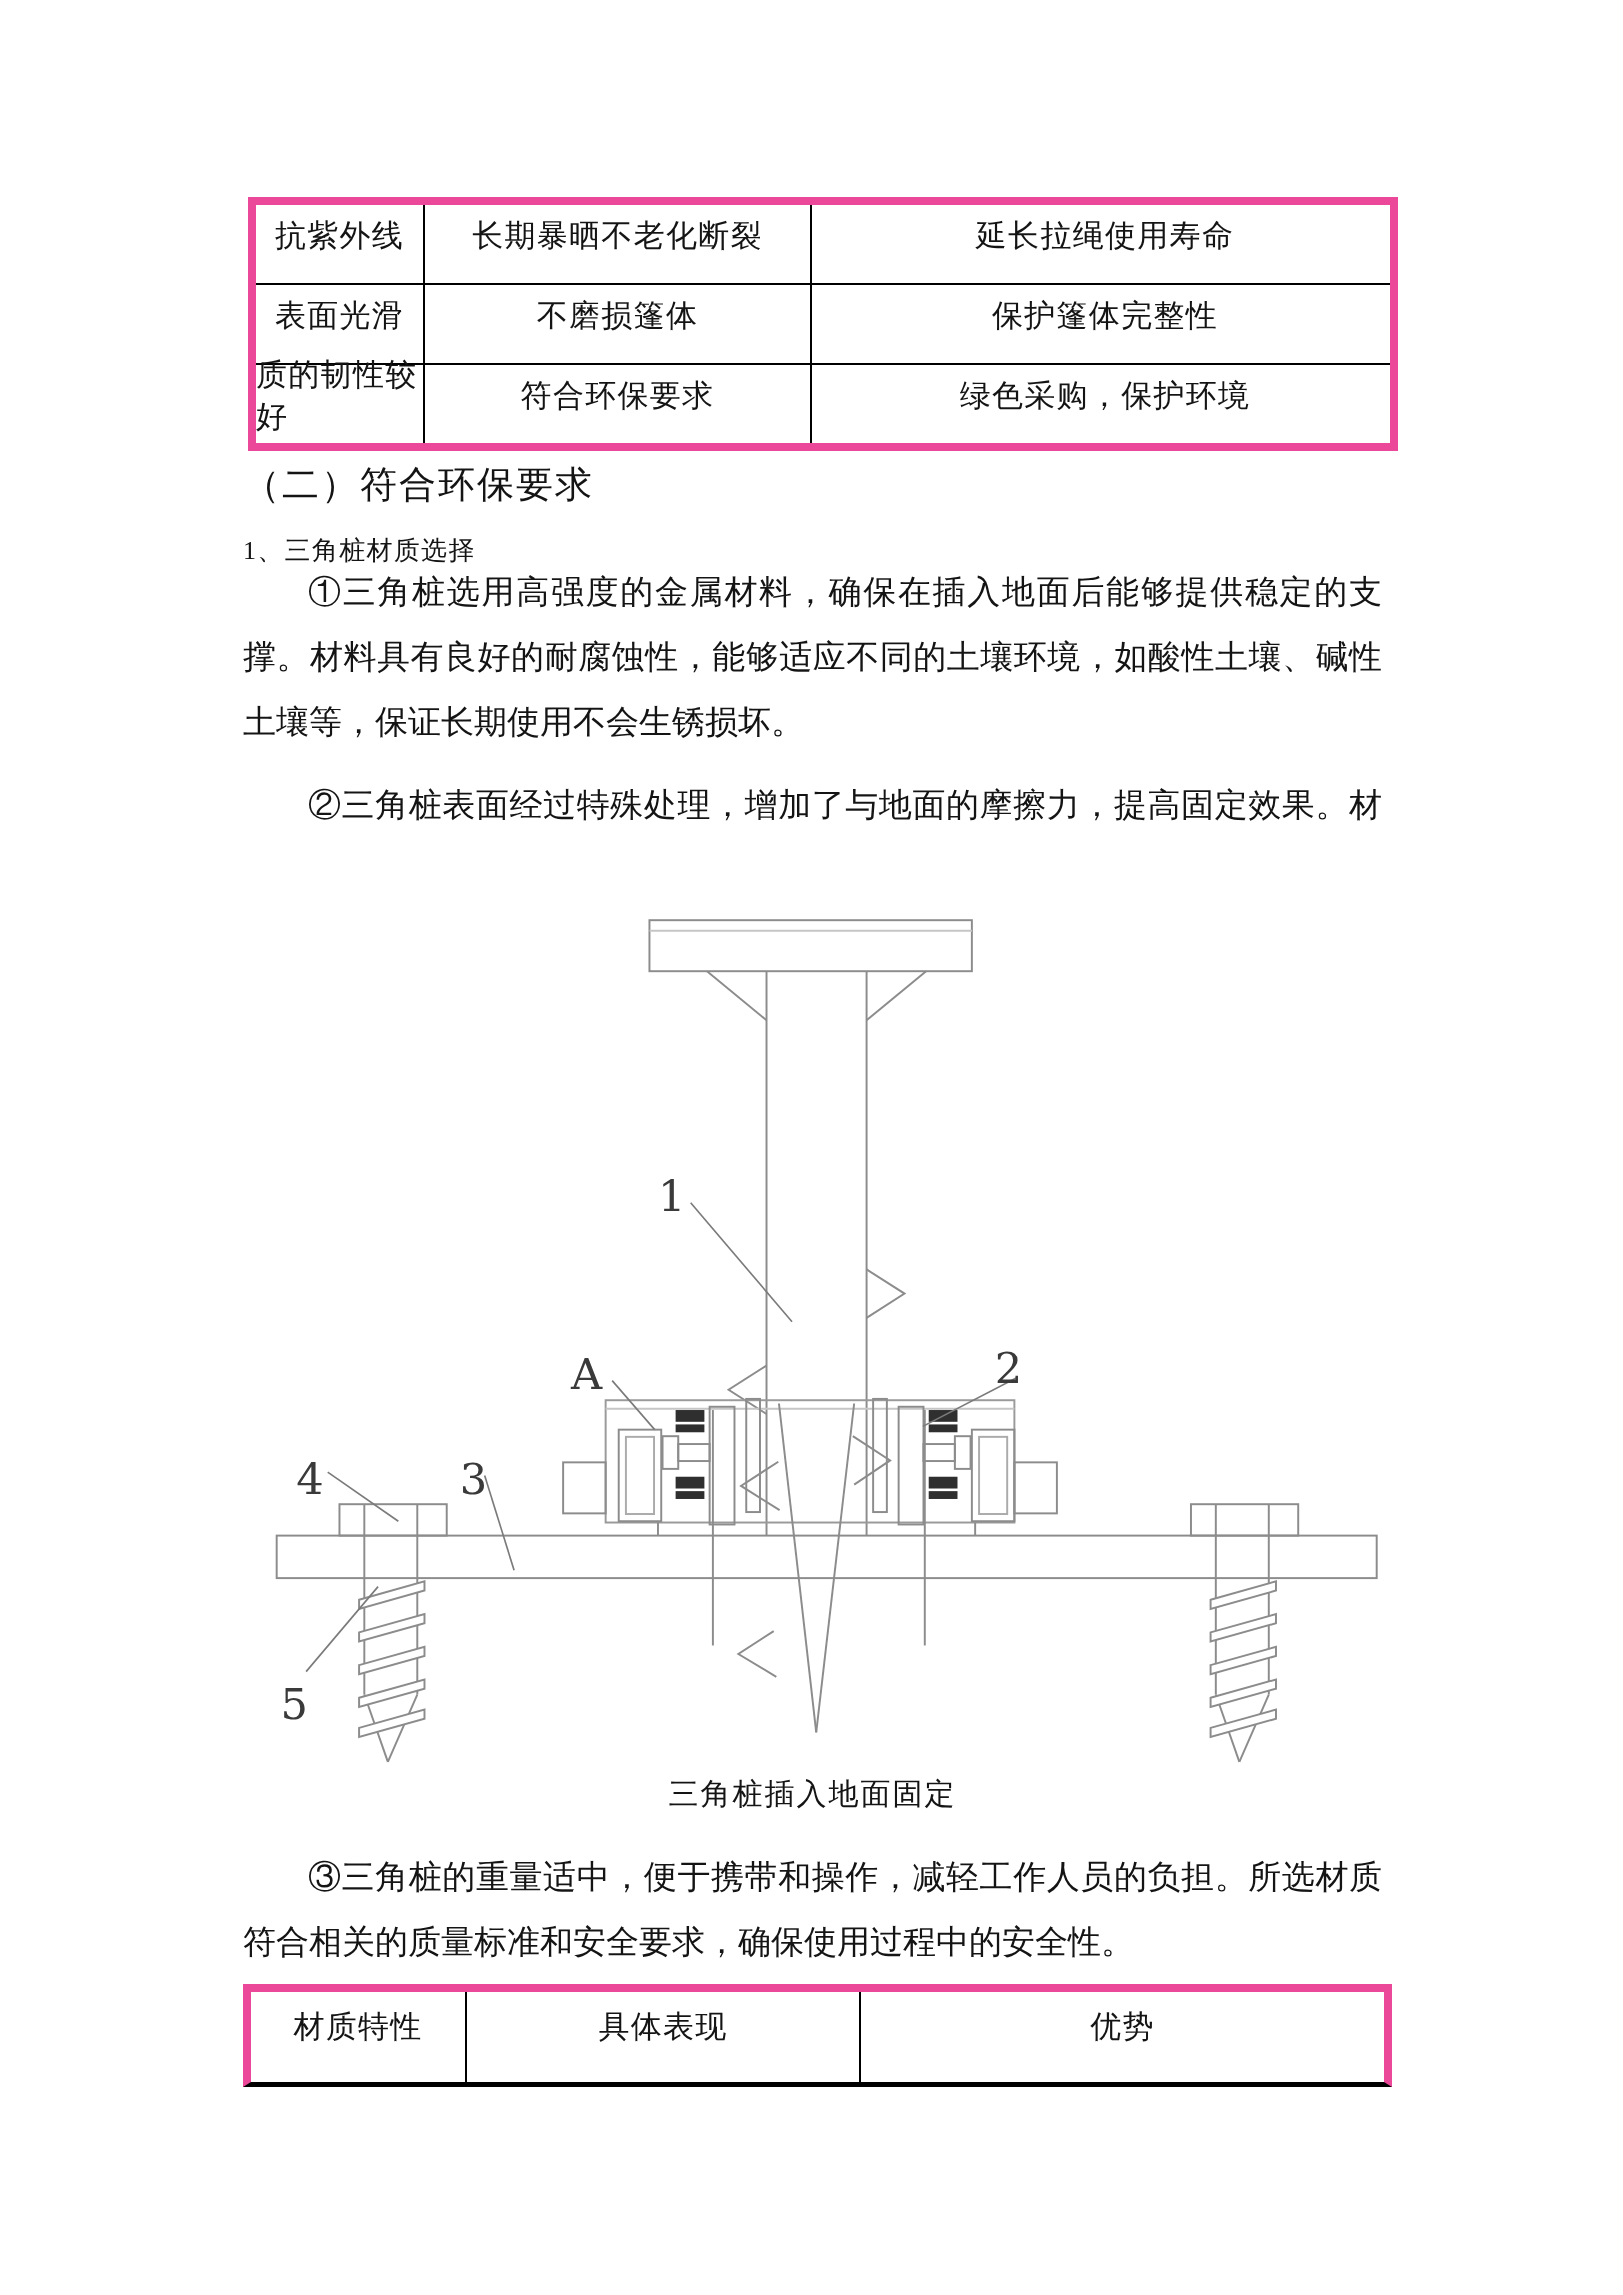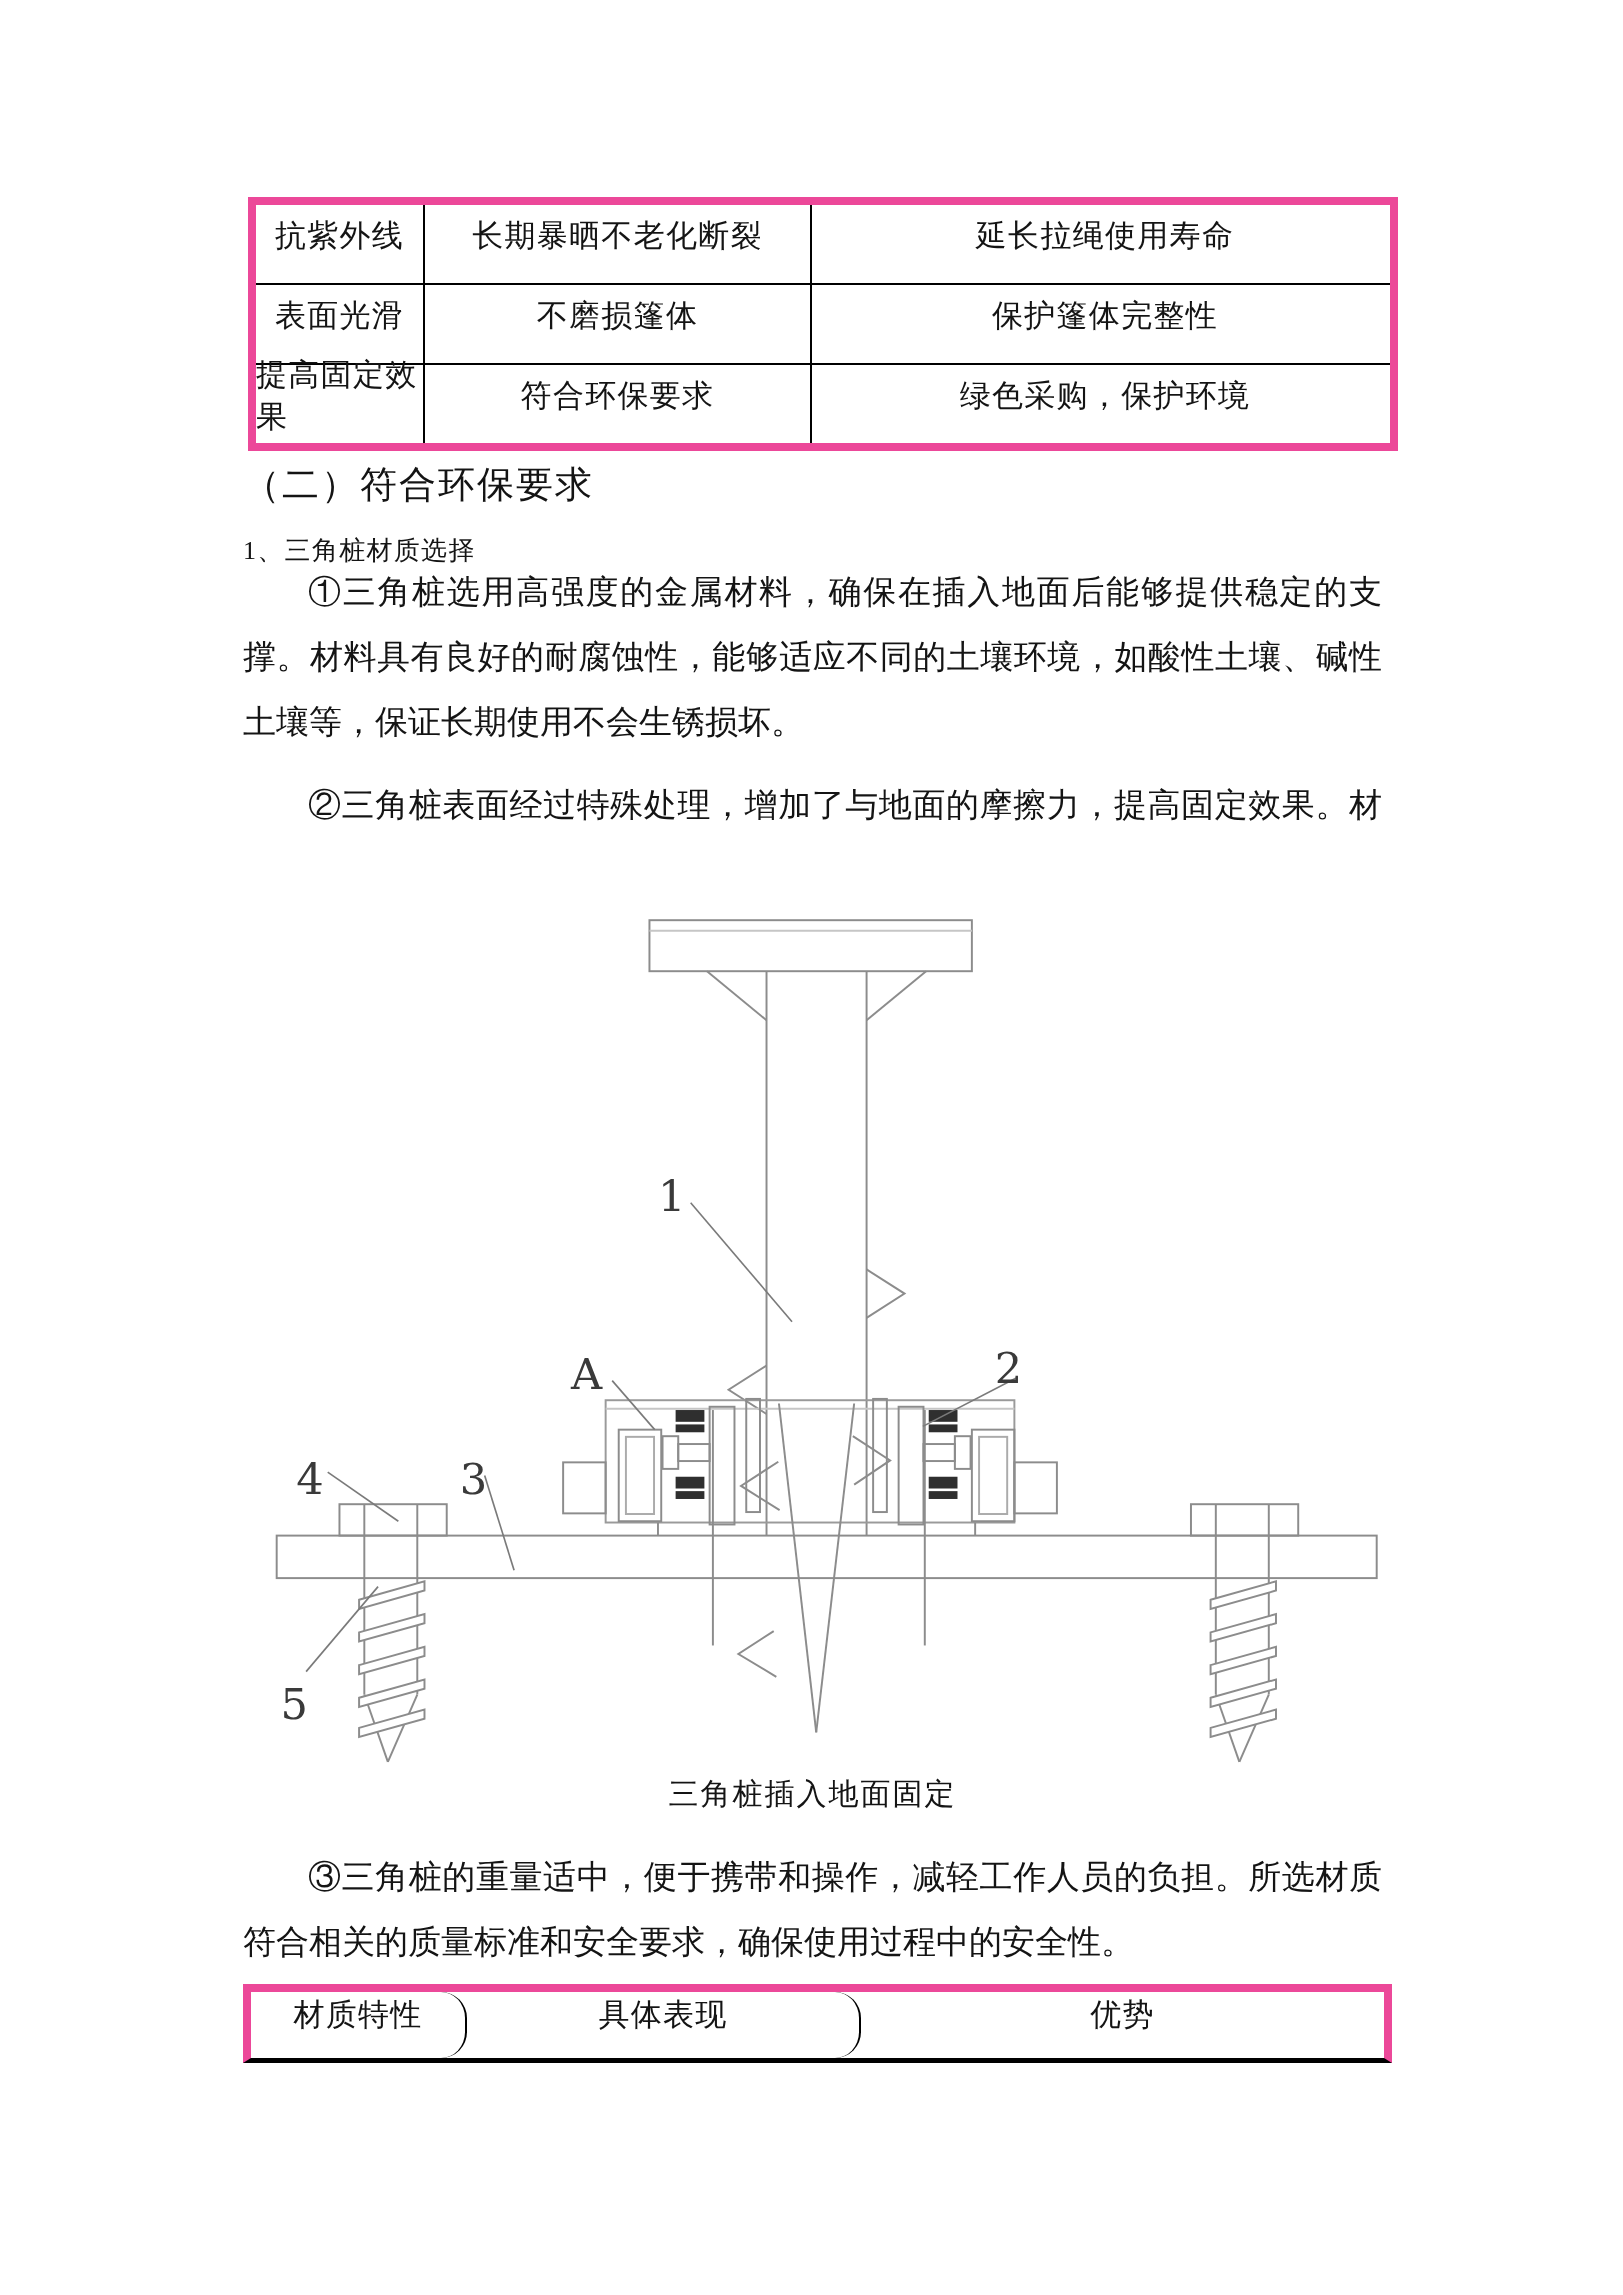--- a/index.html
+++ b/index.html
@@ -20,21 +20,21 @@
     border-right:2px solid #000;box-sizing:border-box;
     font-size:31px;padding-bottom:17px;letter-spacing:1.3px;
   }
   .tcell:last-child{border-right:none;}
   #table1{left:248px;top:197px;}
   #table1 .tcell{height:78px;}
   #table1 .c0{width:169px;}
   #table1 .c1{width:387px;}
   #table1 .c2{width:570px;margin-left:8px;}
   #table2{left:243px;top:1984px;border-bottom:5.9px solid #000;}
-  #table2 .tcell{height:66px;padding-bottom:19.6px;border-radius:26px;}
+  #table2 .tcell{height:90px;padding-bottom:19.6px;}
   #table2 .c0{width:216px;}
   #table2 .c1{width:394px;}
   #table2 .c2{width:523px;}
   
   .heading{
     position:absolute;left:243px;top:458px;
     font-size:37px;line-height:54px;letter-spacing:2px;white-space:nowrap;
   }
   .subheading{
     position:absolute;left:243px;top:523px;
@@ -72,21 +72,21 @@
       <div class="tcell c0">抗紫外线</div>
       <div class="tcell c1">长期暴晒不老化断裂</div>
       <div class="tcell c2">延长拉绳使用寿命</div>
     </div>
     <div class="trow">
       <div class="tcell c0">表面光滑</div>
       <div class="tcell c1">不磨损篷体</div>
       <div class="tcell c2">保护篷体完整性</div>
     </div>
     <div class="trow">
-      <div class="tcell c0">提高固定效果</div>
+      <div class="tcell c0">质的韧性较好</div>
       <div class="tcell c1">符合环保要求</div>
       <div class="tcell c2">绿色采购，保护环境</div>
     </div>
   </div>
 
   <div class="heading">（二）符合环保要求</div>
   <div class="subheading">1、三角桩材质选择</div>
 
   <div class="para" id="para1">
     <span class="bline indent">①三角桩选用高强度的金属材料，确保在插入地面后能够提供稳定的支</span>

